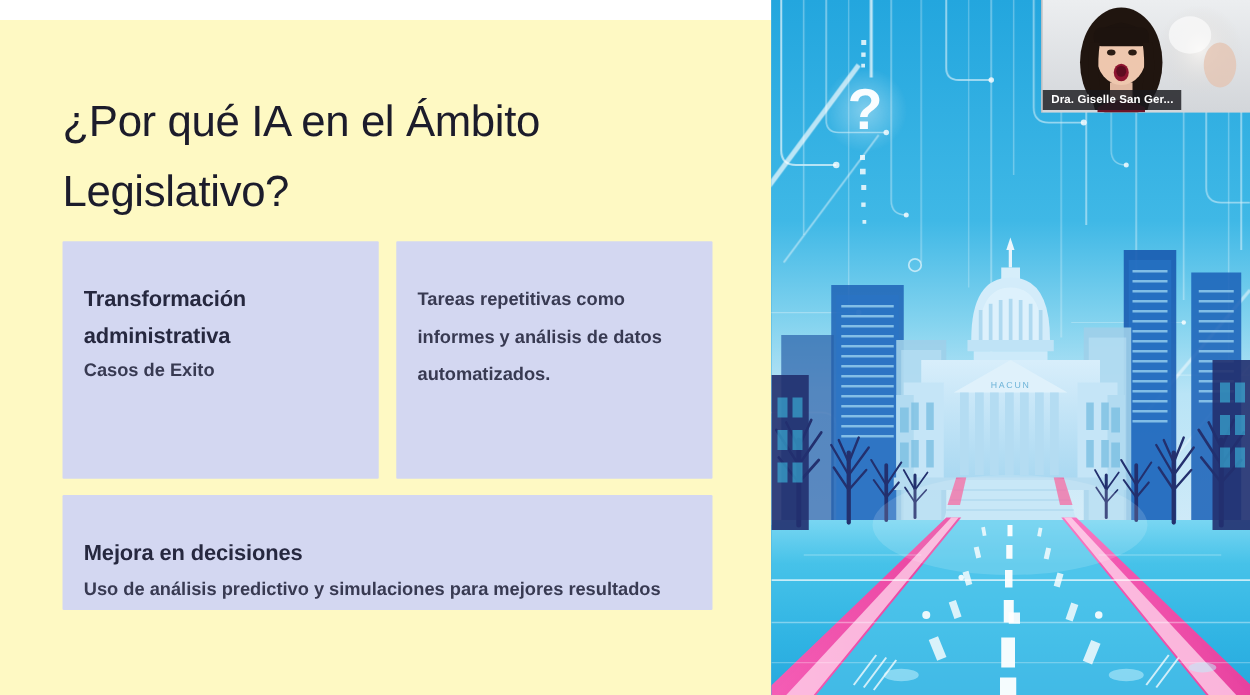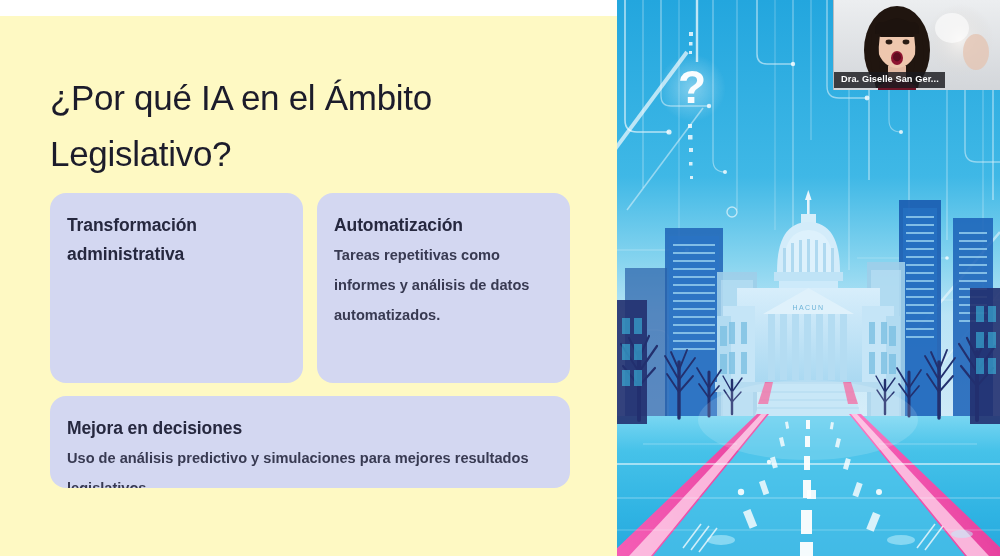--- a/index.html
+++ b/index.html
@@ -32,22 +32,22 @@
     font-size: 35px;
     line-height: 56px;
     font-weight: 400;
     color: #1c1c2b;
     letter-spacing: -0.3px;
   }
 
   .card {
     position: absolute;
     background: #d3d7f1;
-    border-radius: 16px;
-    padding: 18px 17px 16px 17px;
+    border-radius: 1px;
+    padding: 32px 17px 16px 17px;
     overflow: hidden;
   }
   .card-title {
     font-size: 17.5px;
     line-height: 28.5px;
     font-weight: 700;
     color: #26283f;
     letter-spacing: -0.1px;
   }
   .card-body {
@@ -102,24 +102,24 @@
 <body>
 
 <div id="screen">
 
   <div id="slide">
 
     <h1 id="slide-title">¿Por qué IA en el Ámbito Legislativo?</h1>
 
     <div class="card" id="card-transformacion">
       <div class="card-title">Transformación administrativa</div>
+      <div class="card-body">Casos de Exito</div>
     </div>
 
     <div class="card" id="card-automatizacion">
-      <div class="card-title">Automatización</div>
       <div class="card-body">Tareas repetitivas como informes y análisis de datos automatizados.</div>
     </div>
 
     <div class="card" id="card-mejora">
       <div class="card-title">Mejora en decisiones</div>
       <div class="card-body">Uso de análisis predictivo y simulaciones para mejores resultados legislativos.</div>
     </div>
 
   </div>
 

